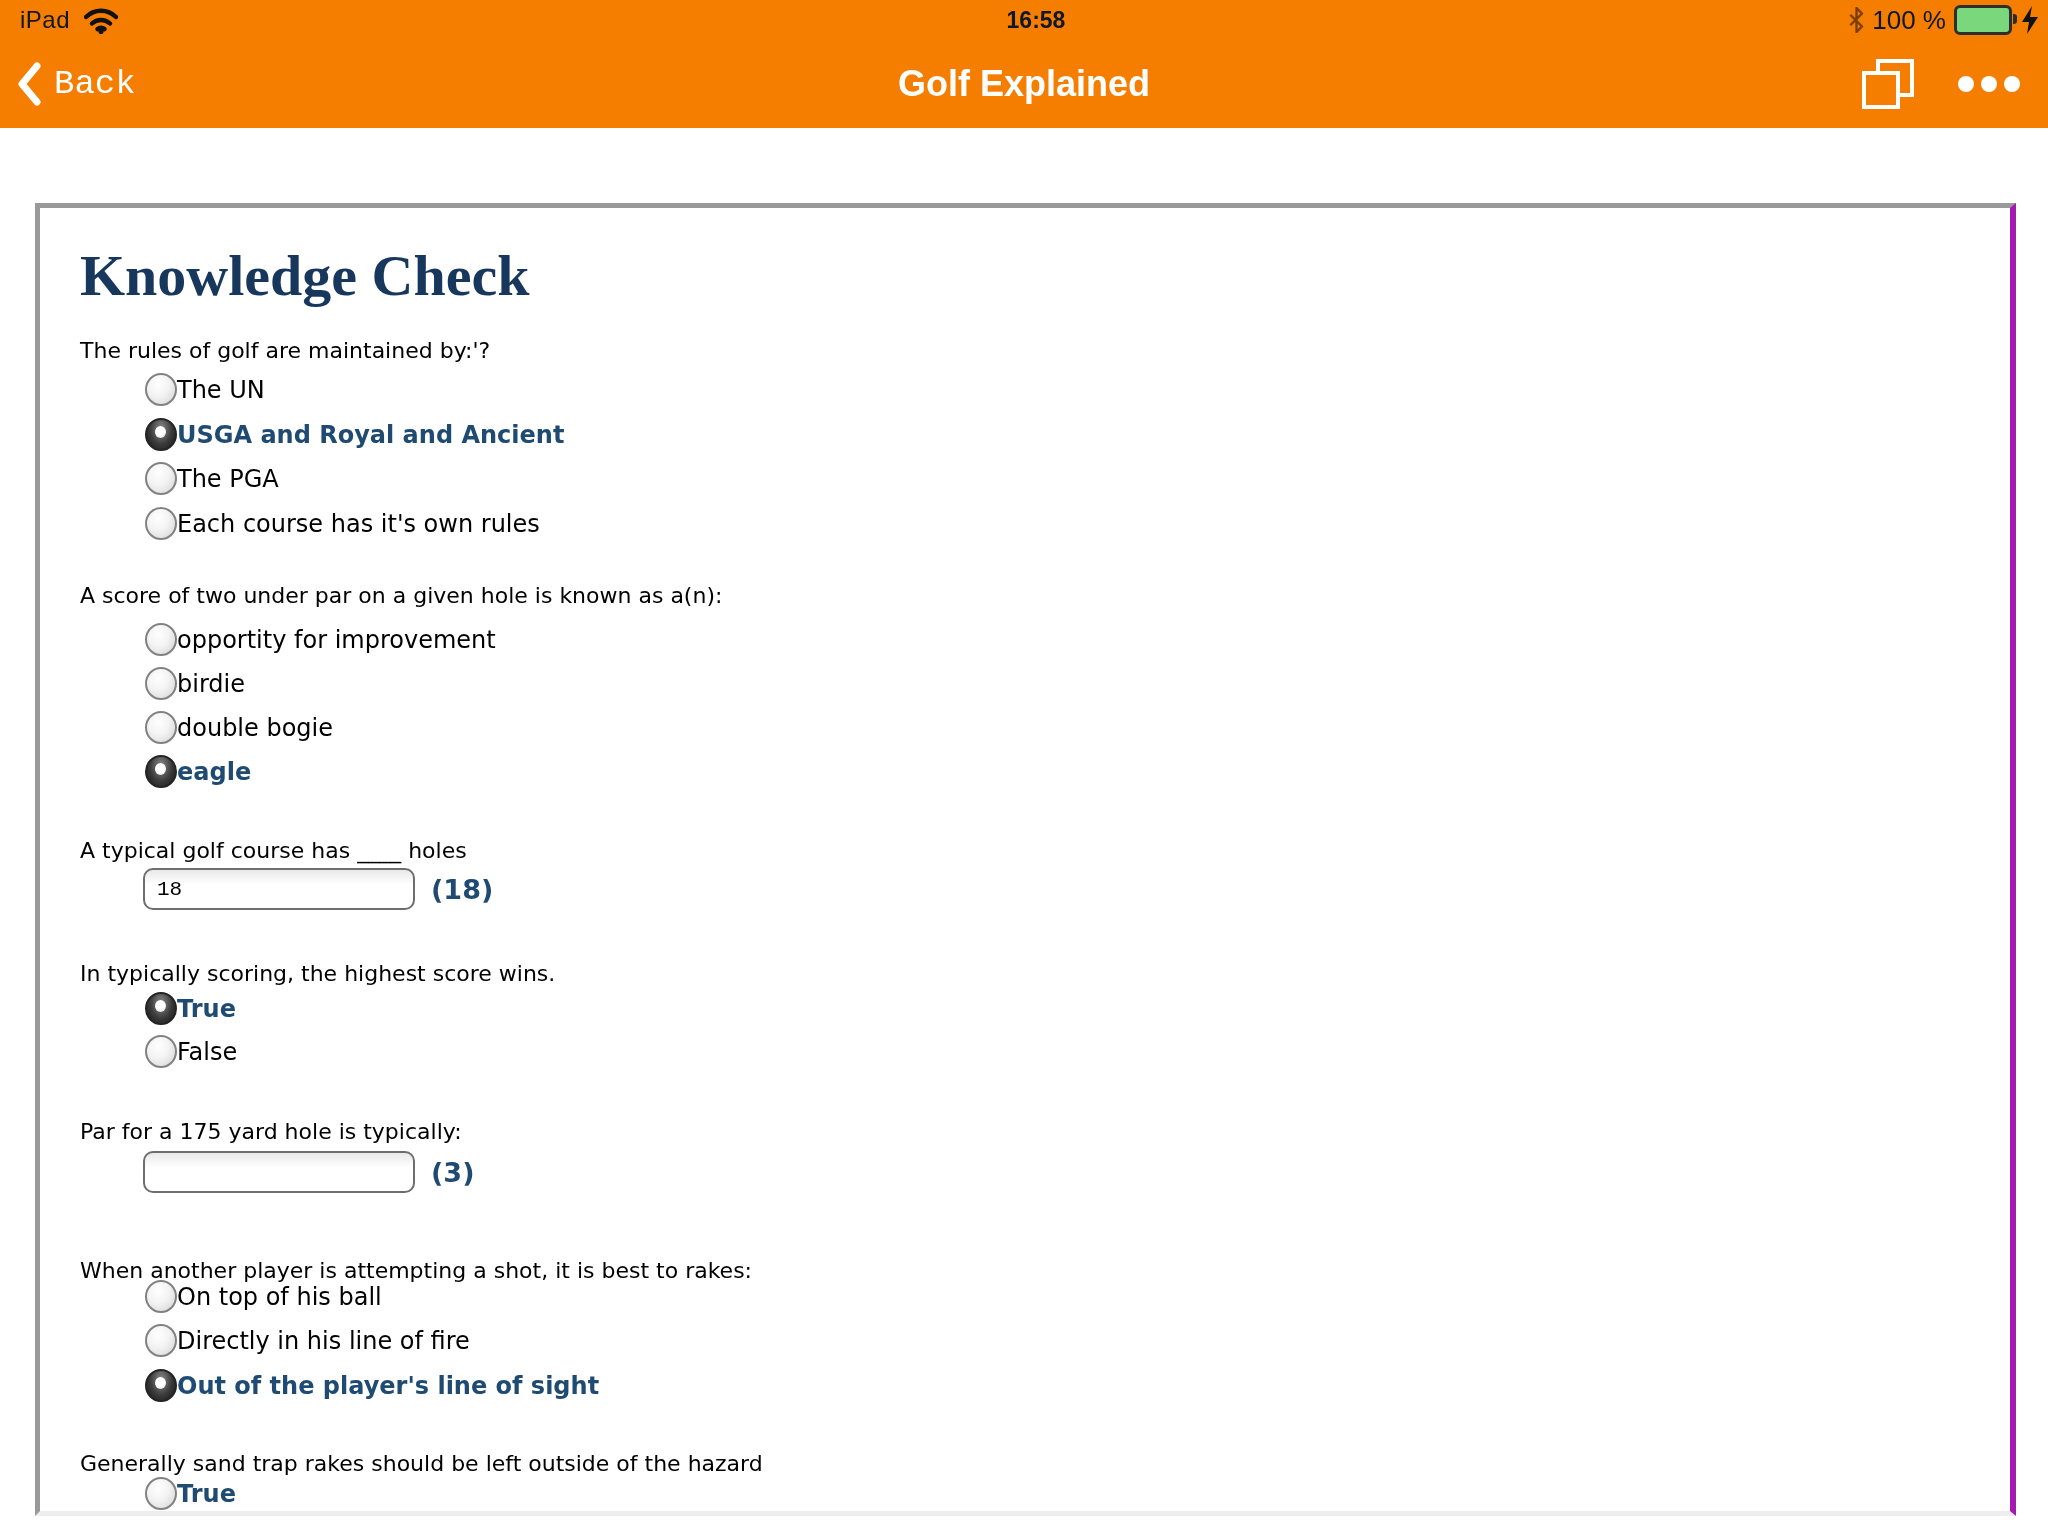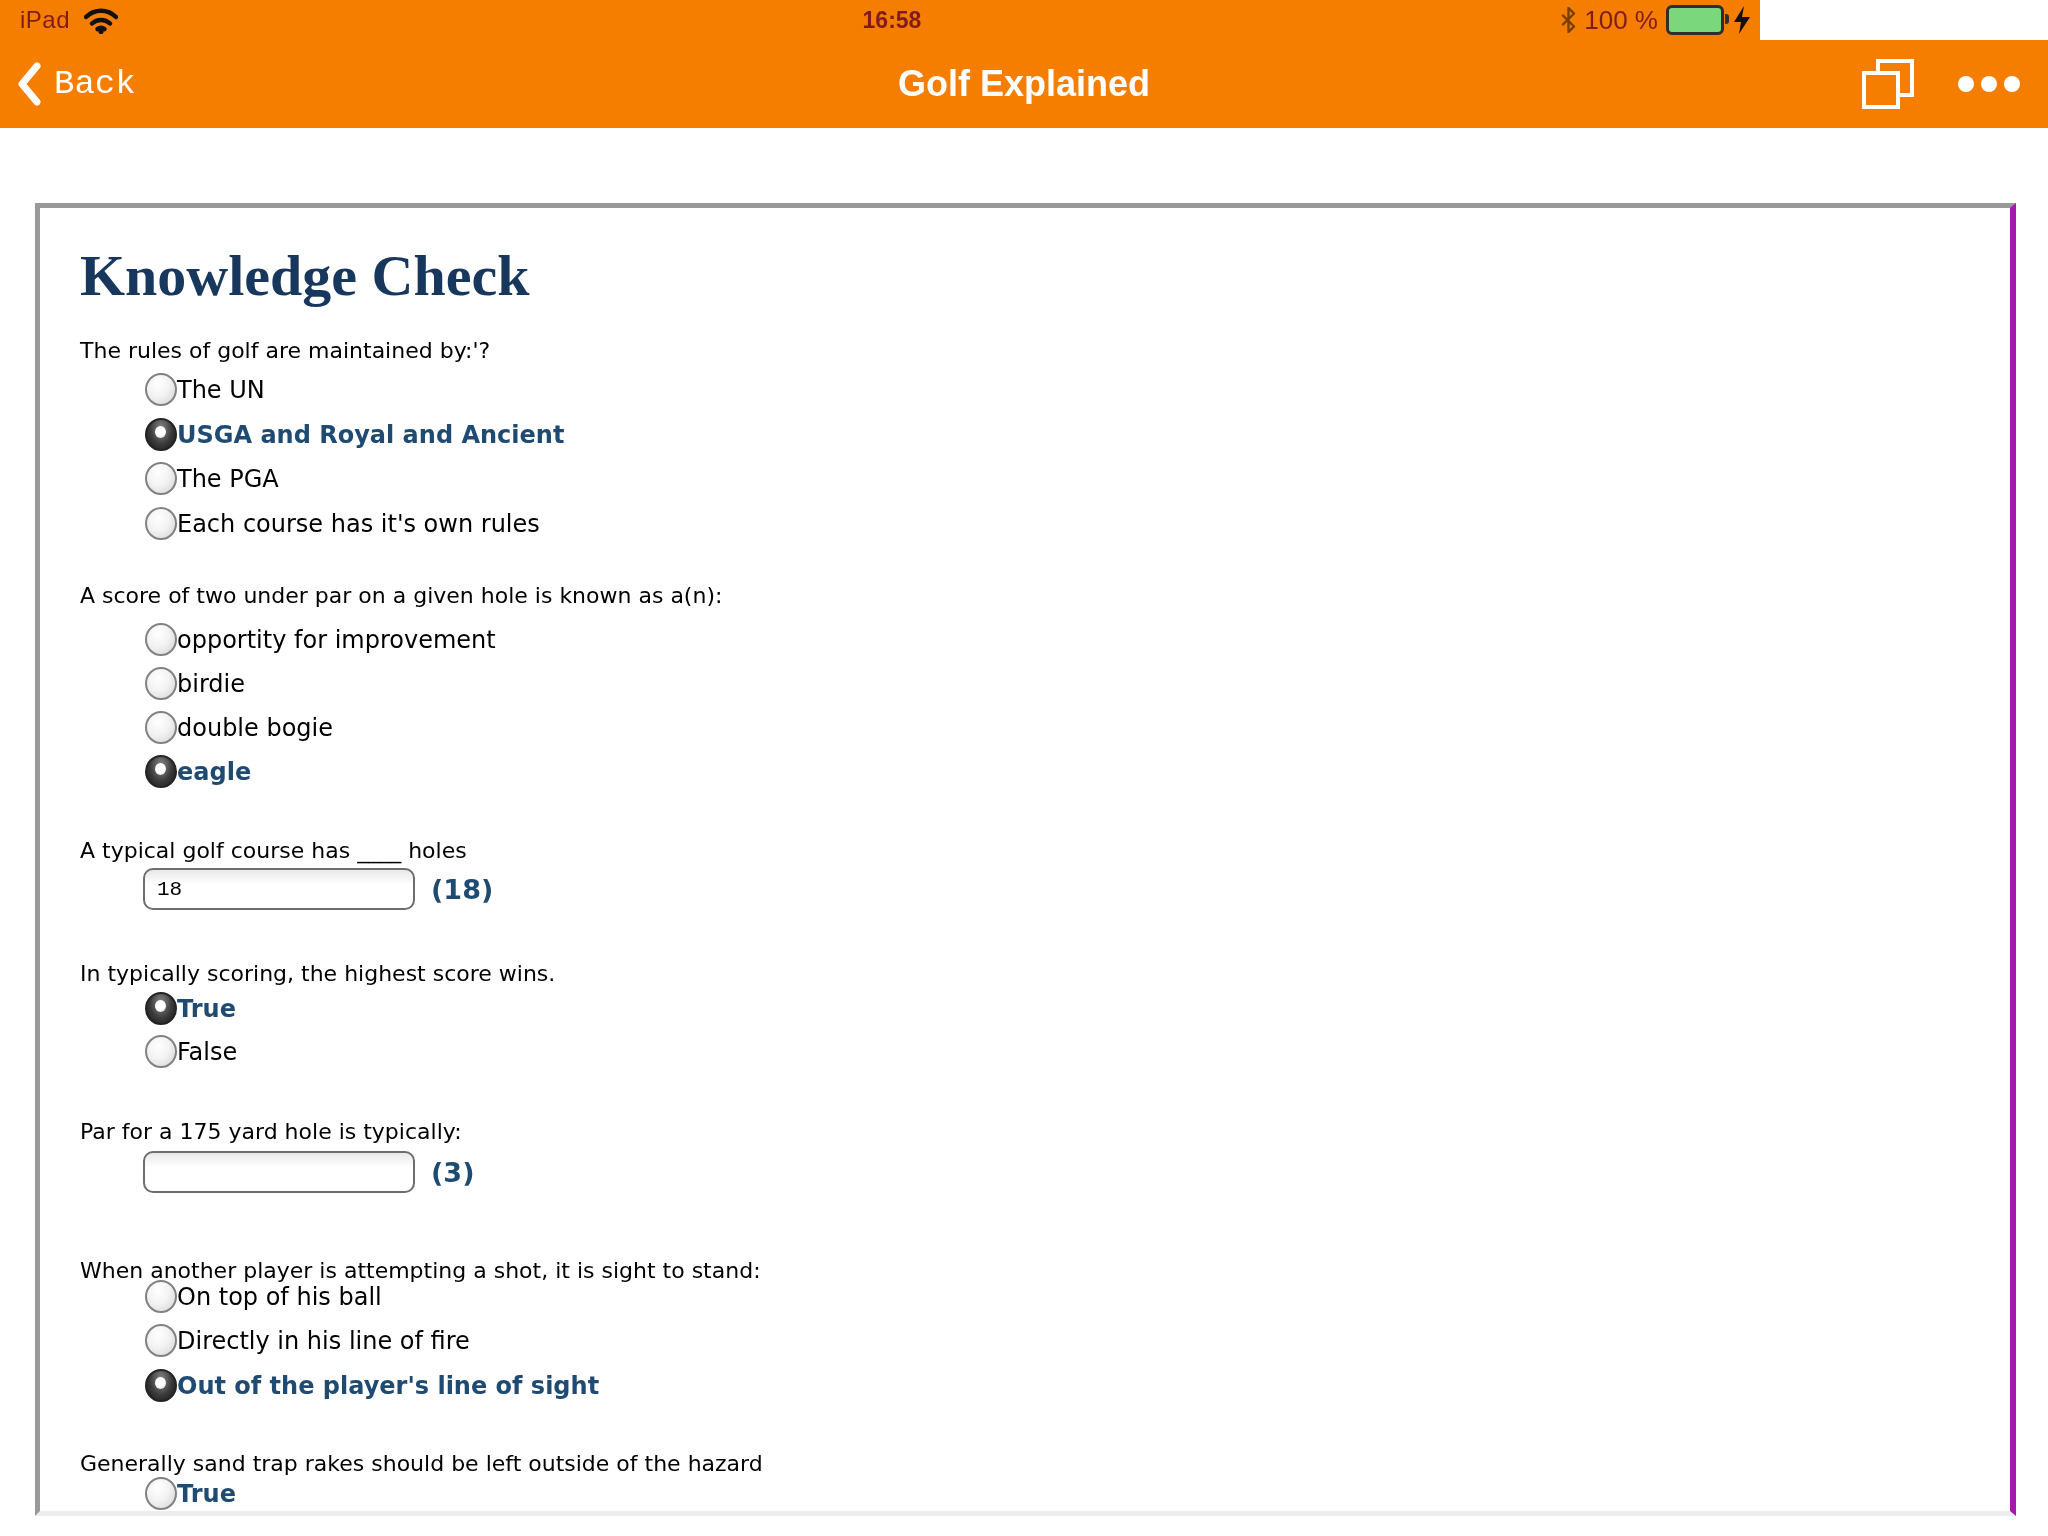--- a/index.html
+++ b/index.html
@@ -8,23 +8,23 @@
     --answer-navy:#1F4B73;
     --box-border-gray:#999999;
     --battery-green:#7BD77B;
   }
   *{margin:0;padding:0;box-sizing:content-box;}
   html,body{width:2048px;height:1536px;overflow:hidden;background:#fff;}
   body{font-family:"DejaVu Sans",sans-serif;position:relative;}
 
   
   .statusbar{
-    position:absolute;left:0;top:0;width:1760px;height:40px;
+    position:absolute;left:0;top:0;width:2048px;height:40px;
     background:var(--nav-orange,#F57D00);
-    font-family:"Liberation Sans",sans-serif;color:#7f1d1d;
+    font-family:"Liberation Sans",sans-serif;color:#0f172a;
   }
   .sb-left{position:absolute;left:20px;top:0;height:40px;display:flex;align-items:center;gap:14px;}
   .sb-device{font-size:24px;font-weight:500;letter-spacing:.5px;}
   .sb-time{
     position:absolute;left:12px;top:0;width:100%;height:40px;
     display:flex;align-items:center;justify-content:center;
     font-size:23px;font-weight:700;
   }
   .sb-right{position:absolute;right:8px;top:0;height:40px;display:flex;align-items:center;gap:8px;}
   .sb-batterypct{font-size:26px;font-weight:400;}
@@ -198,21 +198,21 @@
       </div>
       <div class="option" style="top: 821px;">
         <span class="radio"></span>
         <span class="option-label">False</span>
       </div>
       <div class="question-text" style="top: 911px;">Par for a 175 yard hole is typically:</div>
       <div class="inputrow" style="top: 943px;">
         <input class="answer-input" type="text" value="" style="">
         <span class="answer-hint">(3)</span>
       </div>
-      <div class="question-text" style="top: 1050px;">When another player is attempting a shot, it is sight to stand:</div>
+      <div class="question-text" style="top: 1050px;">When another player is attempting a shot, it is best to rakes:</div>
       <div class="option" style="top: 1066px;">
         <span class="radio"></span>
         <span class="option-label">On top of his ball</span>
       </div>
       <div class="option" style="top: 1110px;">
         <span class="radio"></span>
         <span class="option-label">Directly in his line of fire</span>
       </div>
       <div class="option" style="top: 1155px;">
         <span class="radio sel"></span>

